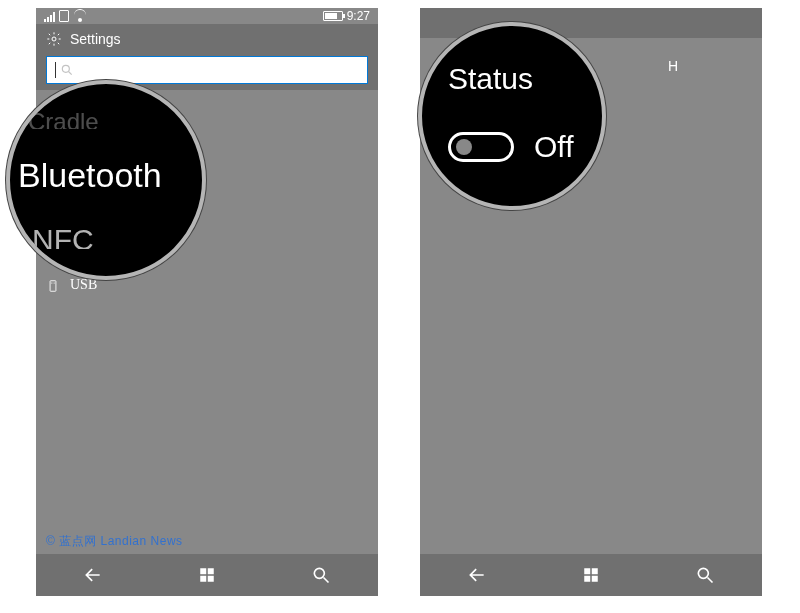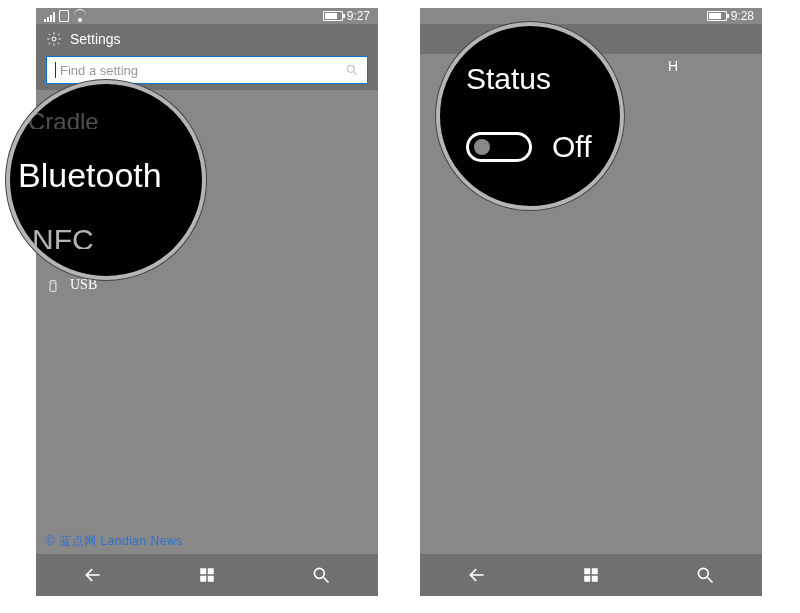--- a/index.html
+++ b/index.html
@@ -122,21 +122,21 @@
     width: 200px; height: 200px;
     top: 80px; left: 6px;
   }
   .bubble.left .row { font-size: 30px; font-weight:300; line-height:1.1; width:100%; padding-left:18px;}
   .bubble.left .row.cut-top { margin-top:-12px; font-size:24px; }
   .bubble.left .row.main { font-size: 34px; padding: 28px 0 28px 8px;}
   .bubble.left .row.cut-bot { font-size:30px; margin-bottom:-10px; padding-left:22px;}
 
   .bubble.right {
     width: 188px; height: 188px;
-    top: 22px; left: 436px;
+    top: 22px; left: 418px;
   }
   .bubble.right .status-label { font-size: 30px; font-weight:400; position:absolute; top:36px; left:26px;}
   .bubble.right .toggle-row { position:absolute; top:88px; left:26px; display:flex; align-items:center; gap:20px;margin-top:16px;}
   .toggle {
     width: 66px; height: 30px; border:3px solid #fff; border-radius: 30px;
     position:relative; background:transparent;
   }
   .toggle .knob { position:absolute; left:5px; top:4px; width:16px; height:16px; border-radius:50%; background:#888;}
   .toggle-val { font-size:30px; font-weight:300;}
 
@@ -186,21 +186,20 @@
           <circle cx="12" cy="12" r="3"></circle>
           <path d="M12 2v3M12 19v3M4.2 4.2l2.1 2.1M17.7 17.7l2.1 2.1M2 12h3M19 12h3M4.2 19.8l2.1-2.1M17.7 6.3l2.1-2.1"></path>
         </svg>
     </span>
     <span class="title">Settings</span>
   </div>
 
   <div class="search-wrap">
     <div class="search">
       <span class="cursor"></span>
-      <span class="ph">Find a setting</span>
       <span class="mag">
         <svg viewBox="0 0 24 24" width="14" height="14" stroke="#888" fill="none" stroke-width="2">
             <circle cx="10" cy="10" r="6"></circle>
             <line x1="15" y1="15" x2="20" y2="20"></line>
           </svg>
       </span>
     </div>
   </div>
 
   <div class="list" style="position:absolute; top:260px; left:0; right:0;font-family:Liberation Serif, serif;">
@@ -241,29 +240,20 @@
   </div>
 </div>
 
 <div class="bubble left">
   <div class="row cut-top" style="opacity:.3; overflow:hidden; height:20px;">Cradle</div>
   <div class="row main">Bluetooth</div>
   <div class="row cut-bot" style="opacity:.7; overflow:hidden; height:26px;">NFC</div>
 </div>
 
 <div class="phone right">
-  <div class="statusbar">
-    <div class="sb-left"></div>
-    <div class="sb-right">
-      <span class="battery">
-          <span class="fill"></span>
-        </span>
-      <span>9:28</span>
-    </div>
-  </div>
   <div class="header-dark"></div>
 
   <div class="right-strip">H</div>
 
   <div class="navbar">
     <div class="nav-btn">
       <svg viewBox="0 0 24 24" width="20" height="20" stroke="#fff" fill="none" stroke-width="2">
           <path d="M20 12H5M11 5l-7 7 7 7"></path>
         </svg>
     </div>

